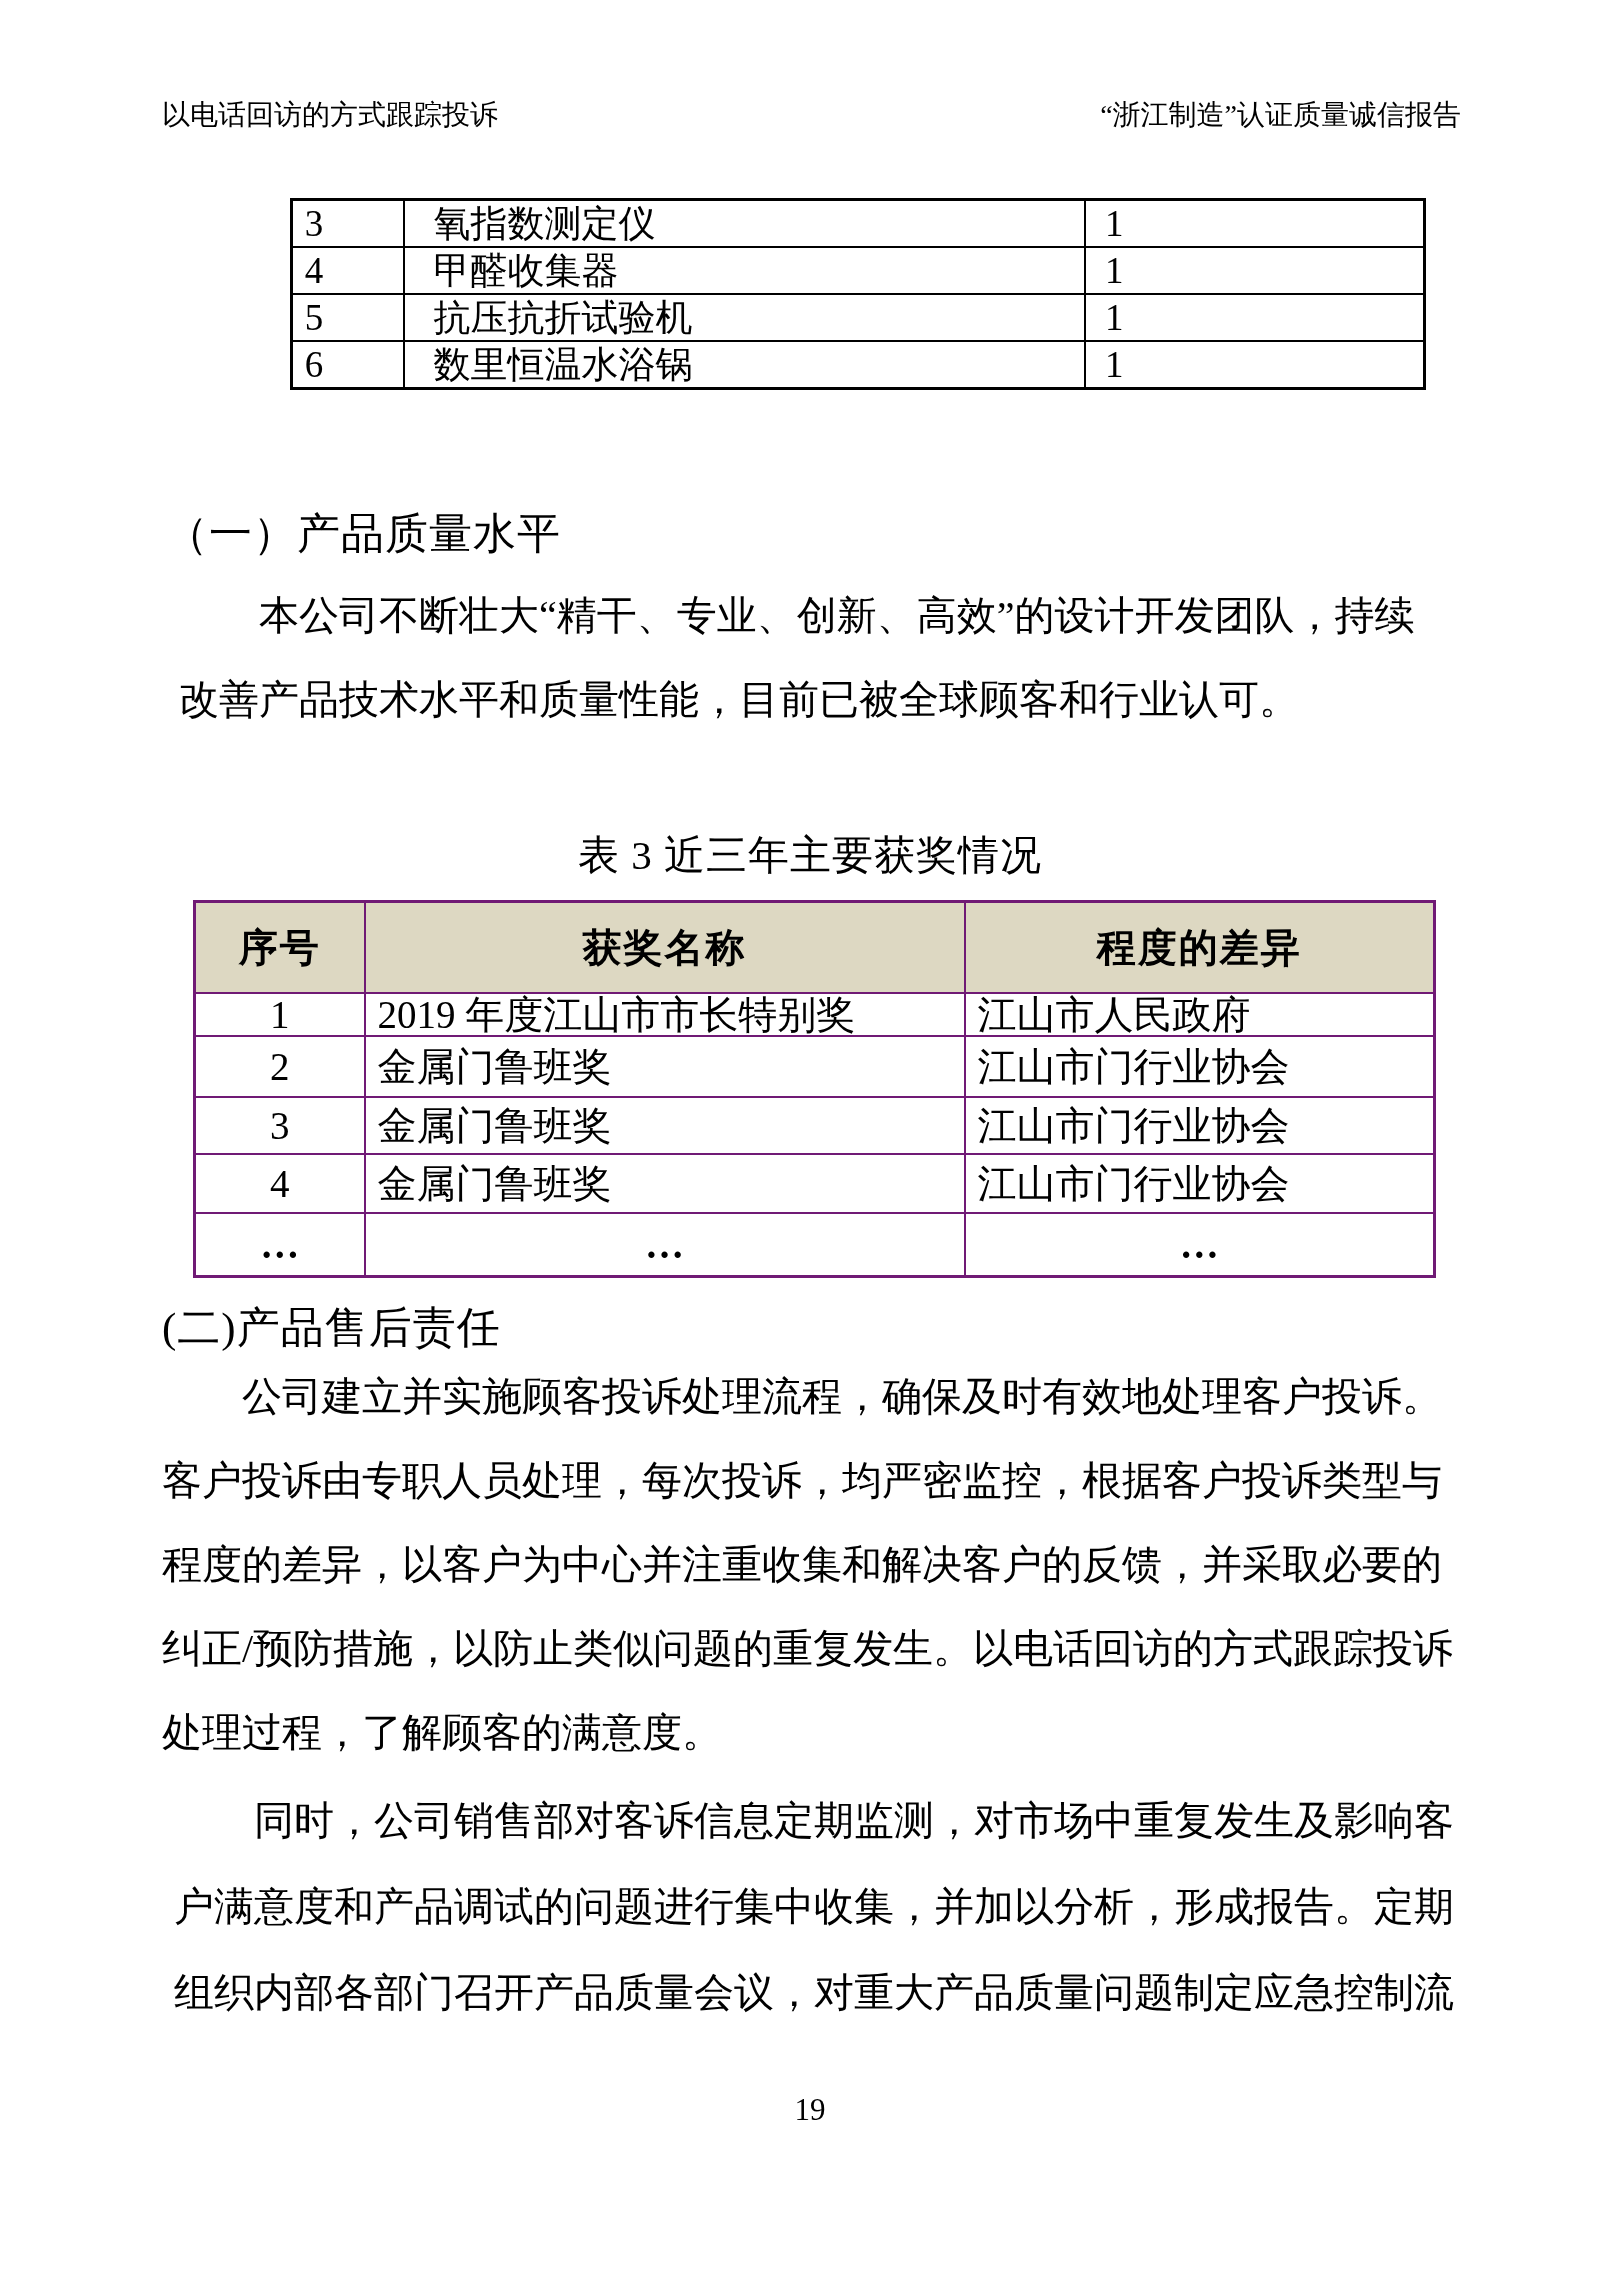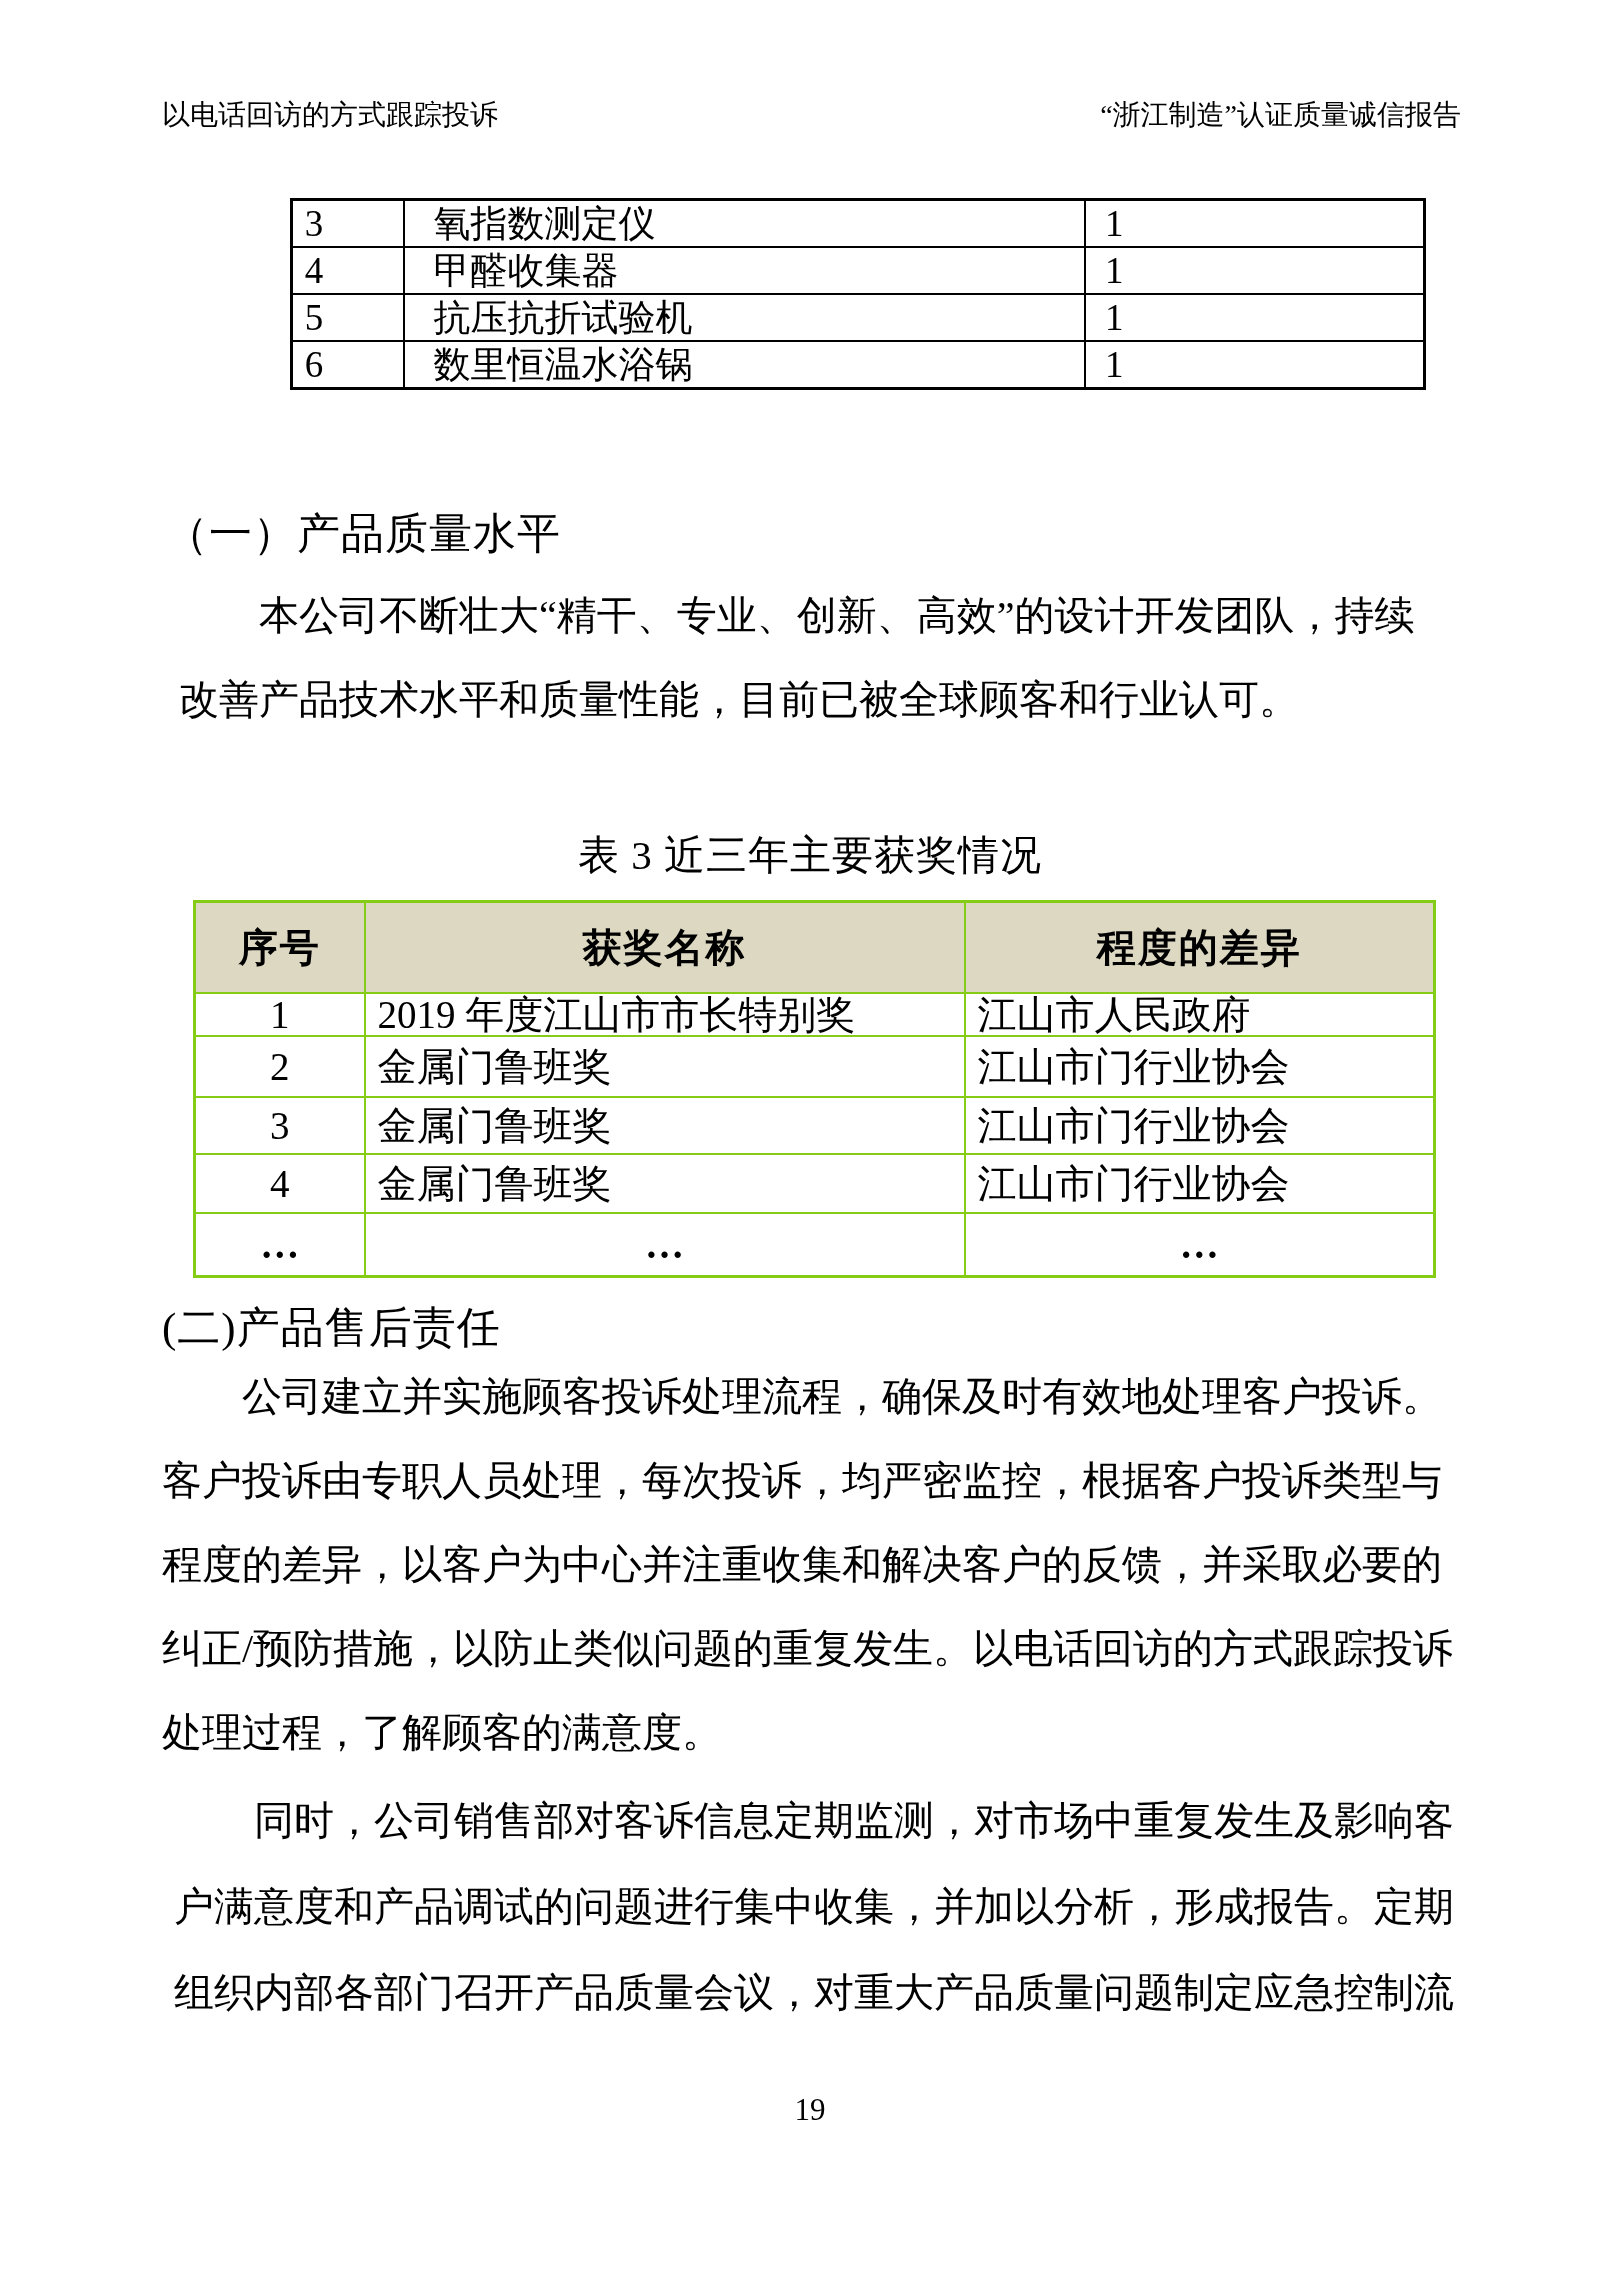--- a/index.html
+++ b/index.html
@@ -55,21 +55,21 @@
     position:absolute; left:0; top:835px; width:1620px;
     text-align:center; font-size:41px; line-height:1; letter-spacing:1px;
   }
 
   
   .awards-table {
     position:absolute; left:193px; top:900px; width:1240px;
     border-collapse:collapse; table-layout:fixed;
     font-size:39px;
   }
-  .awards-table, .awards-table th, .awards-table td { border:2px solid #84cc16; }
+  .awards-table, .awards-table th, .awards-table td { border:2px solid #701a75; }
   .awards-table { border-width:3.9px; }
   .awards-table th, .awards-table td {
     border-top-width:2.9px; border-bottom-width:2.9px;
     vertical-align:middle; line-height:1; overflow:hidden;
   }
   .awards-table th {
     height:87px; background:var(--award-header-bg,#ddd8c2);
     font-weight:bold; text-align:center; letter-spacing:2px;
   }
   .awards-table tr.r1 td { height:39px; }

